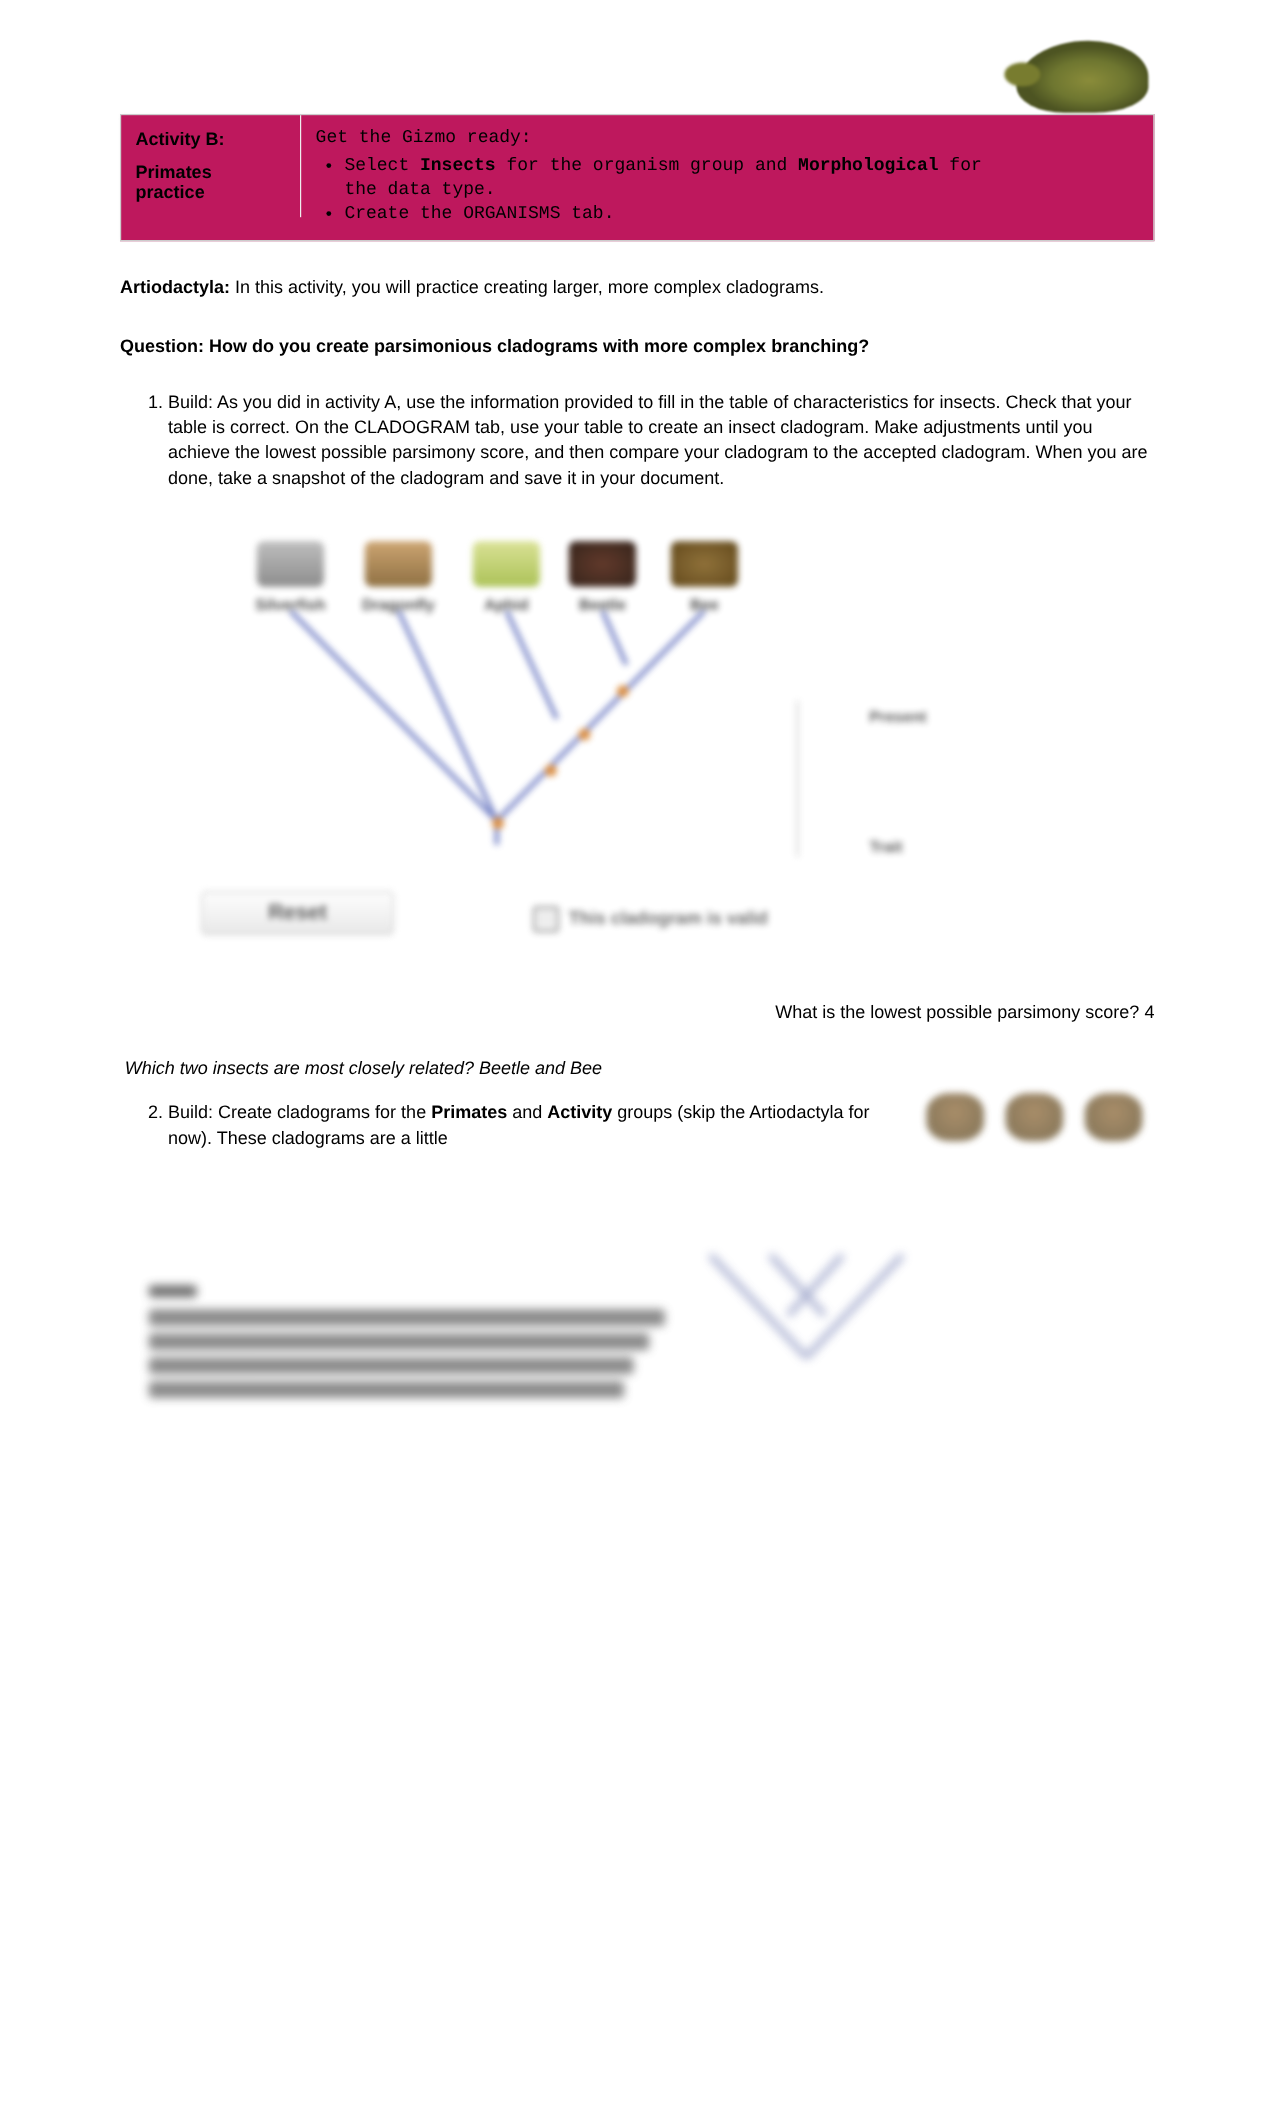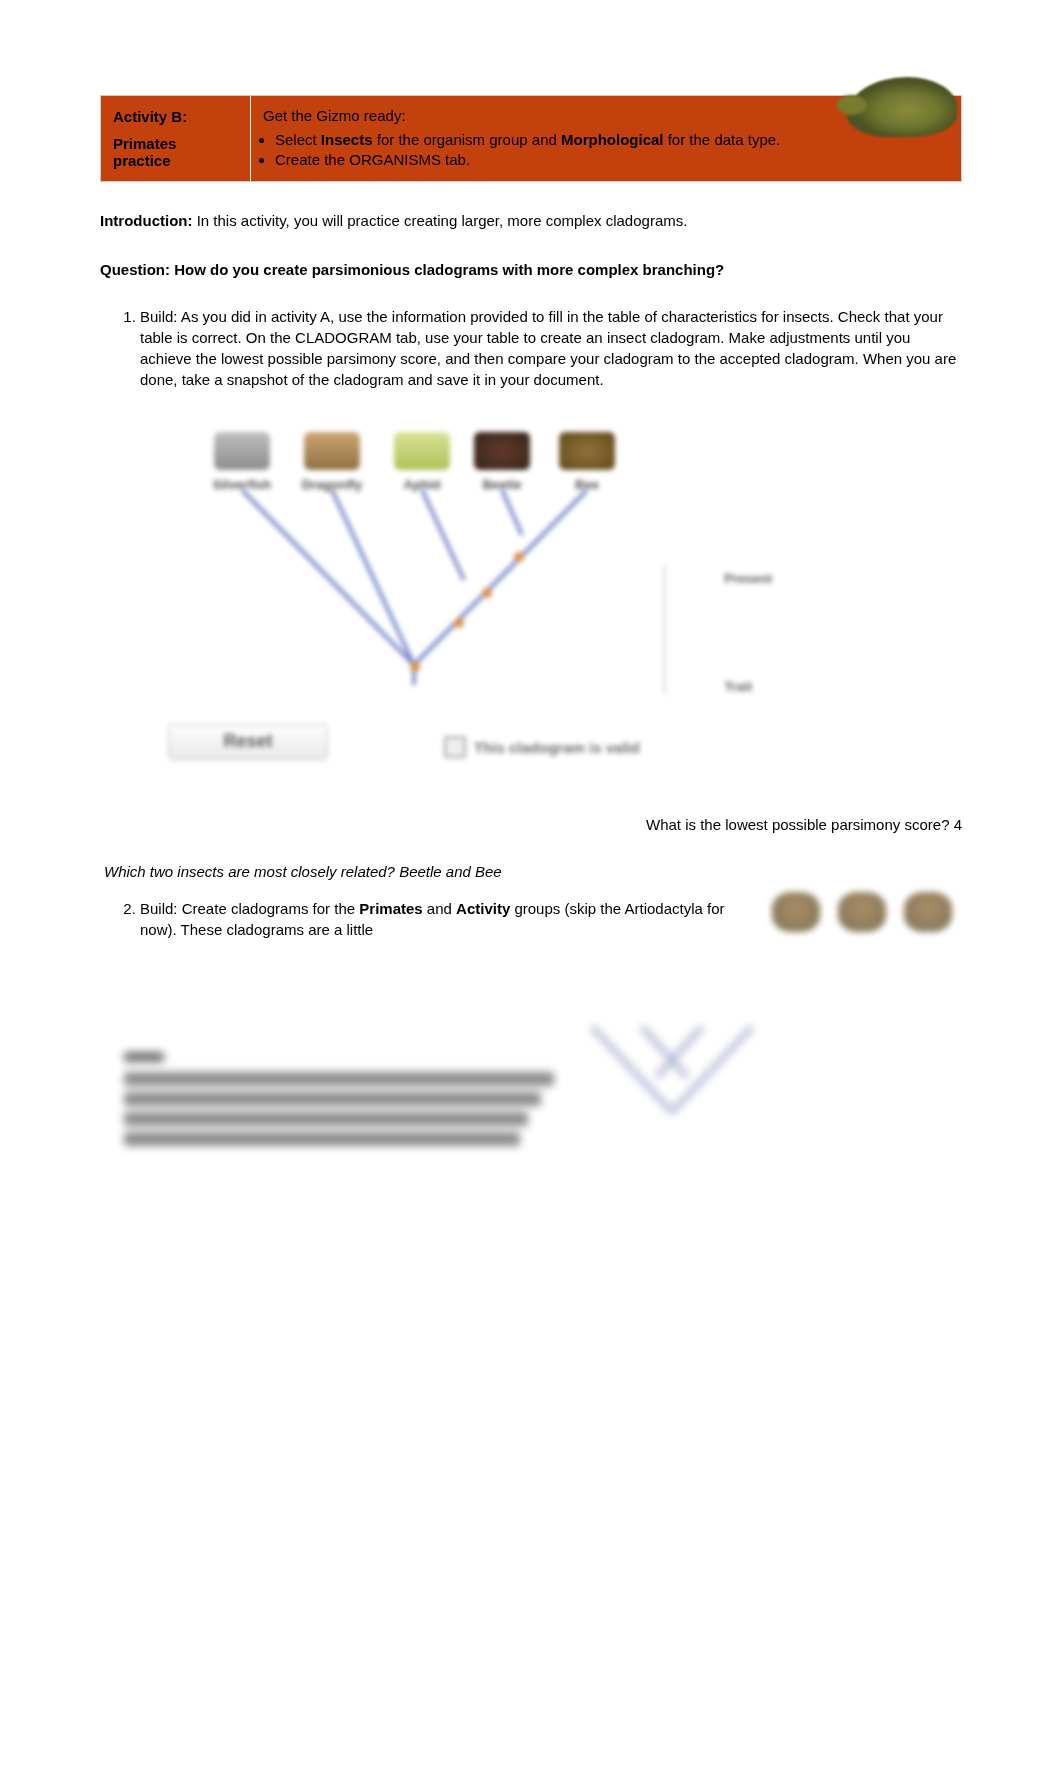--- a/index.html
+++ b/index.html
@@ -7,37 +7,38 @@
       font-family: Arial, Helvetica, sans-serif;
       font-size: 15px;
       color: #000;
       background: #fff;
       width: 1062px;
       padding: 95px 100px 60px 100px;
     }
     .header-box {
       border: 1px solid #ccc;
       display: flex;
-      align-items: center;
-      background: #c2410c;
+      align-items: flex-start;
+      background: #be185d;
       box-shadow: 0 0 3px rgba(0,0,0,0.05);
     }
     .header-left {
       width: 150px;
       padding: 12px 10px 12px 12px;
       border-right: 1px solid #eee;
     }
     .header-left .line1 { font-weight: bold; margin-bottom: 10px; }
     .header-left .line2 { font-weight: bold; }
     .header-mid {
       flex: 1;
       padding: 10px 12px 10px 12px;
+      font-family: Liberation Mono, monospace;
     }
     .header-mid .ready { margin-bottom: 6px; }
-    .header-mid ul { margin-left: 12px; }
+    .header-mid ul { margin-left: 24px; }
     .header-mid li { margin-bottom: 1px; line-height: 1.3; }
     .header-right {
       width: 120px;
       background: #f9f9f7;
       position: relative;
     }
     .frog {
       position: absolute;
       right: 4px; bottom: 2px;
       width: 110px; height: 60px;
@@ -131,21 +132,21 @@
       </li>
       <li>Create the ORGANISMS tab.</li>
     </ul>
   </div>
   <div class="header-right">
     <div class="frog"></div>
   </div>
 </div>
 
 <p class="section">
-  <span class="bold">Introduction:</span><span> In this activity, you will practice creating larger, more complex cladograms.</span>
+  <span class="bold">Artiodactyla:</span><span> In this activity, you will practice creating larger, more complex cladograms.</span>
 </p>
 
 <p class="section bold">Question: How do you create parsimonious cladograms with more complex branching?</p>
 
 <ol class="main">
   <li>
     <span>Build:</span><span> As you did in activity A, use the information provided to fill in the table of characteristics for insects. Check that your table is correct. On the CLADOGRAM tab, use your table to create an insect cladogram. Make adjustments until you achieve the lowest possible parsimony score, and then compare your cladogram to the accepted cladogram. When you are done, take a snapshot of the cladogram and save it in your document.</span>
 
     
     <div class="figure">

